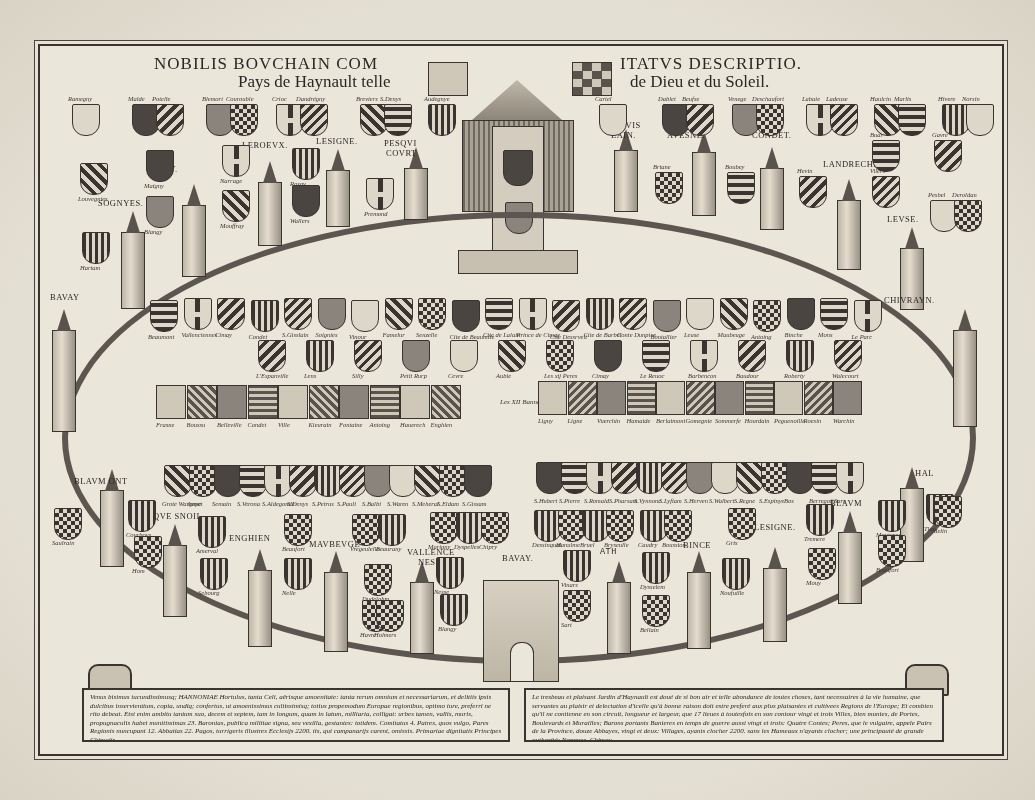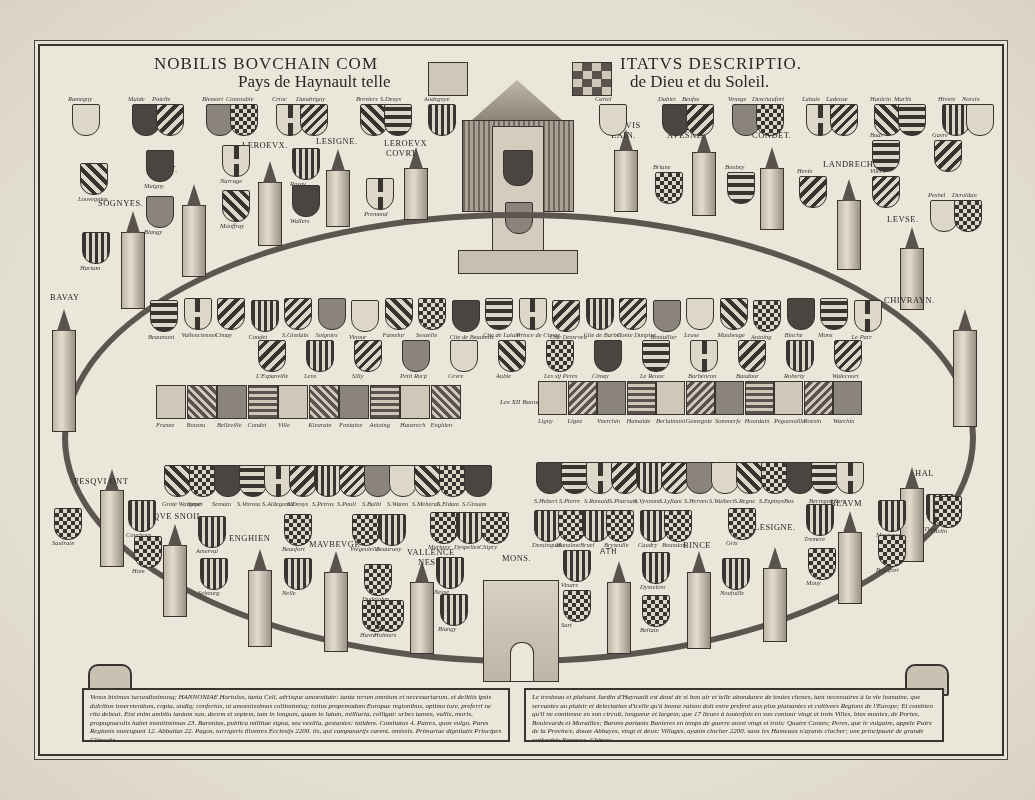--- a/index.html
+++ b/index.html
@@ -93,41 +93,41 @@
 <div class="text-panel" style="left:82px;width:428px;">
   <span>Venus bisimus iucundissimusq; HANNONIAE Hortulus, tanta Celi, aërisque amoenitate: tanta rerum omnium et necessariarum, et delitiis ipsis dulcibus inservientium, copia, undiq; confertus, ut amoenissimus cultissimisq; totius propemodum Europae regionibus, optimo iure, preferri ne rito debeat. Etsi enim ambitu tantum suo, decem et septem, tam in longum, quam in latum, milliaria, colligat: urbes tamen, vallis, muris, propugnaculis habet munitissimas 23. Baronias, publica militiae signa, seu vexilla, gestantes: totidem. Comitatus 4. Patres, quos vulgo, Pares Regionis nuncupant 12. Abbatias 22. Pagos, turrigeris illustres Ecclesijs 2200. iis, qui campanarijs carent, omissis. Primariae dignitatis Principes Chimaijs.</span>
 </div>
 <div class="text-panel" style="left:524px;width:420px;">
   <span>Le tresbeau et plaisant Jardin d'Haynault est doué de si bon air et telle abondance de toutes choses, tant necessaires à la vie humaine, que servantes au plaisir et delectation d'icelle qu'à bonne raison doit estre preferé aux plus plaisantes et cultivees Regions de l'Europe; Et combien qu'il ne contienne en son circuit, longueur et largeur, que 17 lieues à toutesfois en son contour vingt et trois Villes, bien munies, de Portes, Boulevards et Murailles; Barons portants Banieres en temps de guerre aussi vingt et trois: Quatre Contes; Peres, que le vulgaire, appele Pairs de la Province, douze Abbayes, vingt et deux: Villages, ayants clocher 2200. sans les Hameaux n'ayants clocher; une principauté de grande authorité: Nommee, Chimay.</span>
 </div>
 
 <div class="town" style="left: 146px; top: 164px;">CIMAY.</div>
 <div class="town" style="left: 242px; top: 140px;">LEROEVX.</div>
 <div class="town" style="left: 316px; top: 136px;">LESIGNE.</div>
-<div class="town" style="left: 384px; top: 138px;">LEROEVX</div>
+<div class="town" style="left: 384px; top: 138px;">PESQVI</div>
 <div class="town" style="left: 386px; top: 148px;">COVRT</div>
 <div class="town" style="left: 611px; top: 120px;">S GVIS</div>
 <div class="town" style="left: 611px; top: 130px;">LAIN.</div>
 <div class="town" style="left: 667px; top: 130px;">AVESNE.</div>
 <div class="town" style="left: 752px; top: 130px;">CONDET.</div>
 <div class="town" style="left: 823px; top: 159px;">LANDRECHI.</div>
 <div class="town" style="left: 98px; top: 198px;">SOGNYES.</div>
 <div class="town" style="left: 887px; top: 214px;">LEVSE.</div>
 <div class="town" style="left: 50px; top: 292px;">BAVAY</div>
 <div class="town" style="left: 884px; top: 295px;">CHIVRAYN.</div>
-<div class="town" style="left: 74px; top: 476px;">PESQVI ONT</div>
+<div class="town" style="left: 74px; top: 476px;">BLAVM ONT</div>
 <div class="town" style="left: 915px; top: 468px;">HAL</div>
 <div class="town" style="left: 830px; top: 498px;">BLAVM</div>
 <div class="town" style="left: 153px; top: 511px;">QVE SNOII</div>
 <div class="town" style="left: 754px; top: 522px;">LESIGNE.</div>
 <div class="town" style="left: 229px; top: 533px;">ENGHIEN</div>
 <div class="town" style="left: 309px; top: 539px;">MAVBEVGE</div>
 <div class="town" style="left: 407px; top: 547px;">VALLENCE</div>
 <div class="town" style="left: 418px; top: 557px;">NES</div>
-<div class="town" style="left: 502px; top: 553px;">MONS.</div>
+<div class="town" style="left: 502px; top: 553px;">BAVAY.</div>
 <div class="town" style="left: 600px; top: 547px; font-family: Liberation Mono, monospace;">ATH</div>
 <div class="town" style="left: 683px; top: 540px;">BINCE</div>
 <div class="lbl" style="left: 68px; top: 95px;">Ramegny</div>
 <div class="shield " style="left: 72px; top: 104px;"></div>
 <div class="lbl" style="left: 128px; top: 95px;">Malde</div>
 <div class="shield dark" style="left: 132px; top: 104px;"></div>
 <div class="lbl" style="left: 152px; top: 95px;">Potelle</div>
 <div class="shield bendr" style="left: 156px; top: 104px;"></div>
 <div class="lbl" style="left: 202px; top: 95px;">Blemort</div>
 <div class="shield grey" style="left: 206px; top: 104px;"></div>

